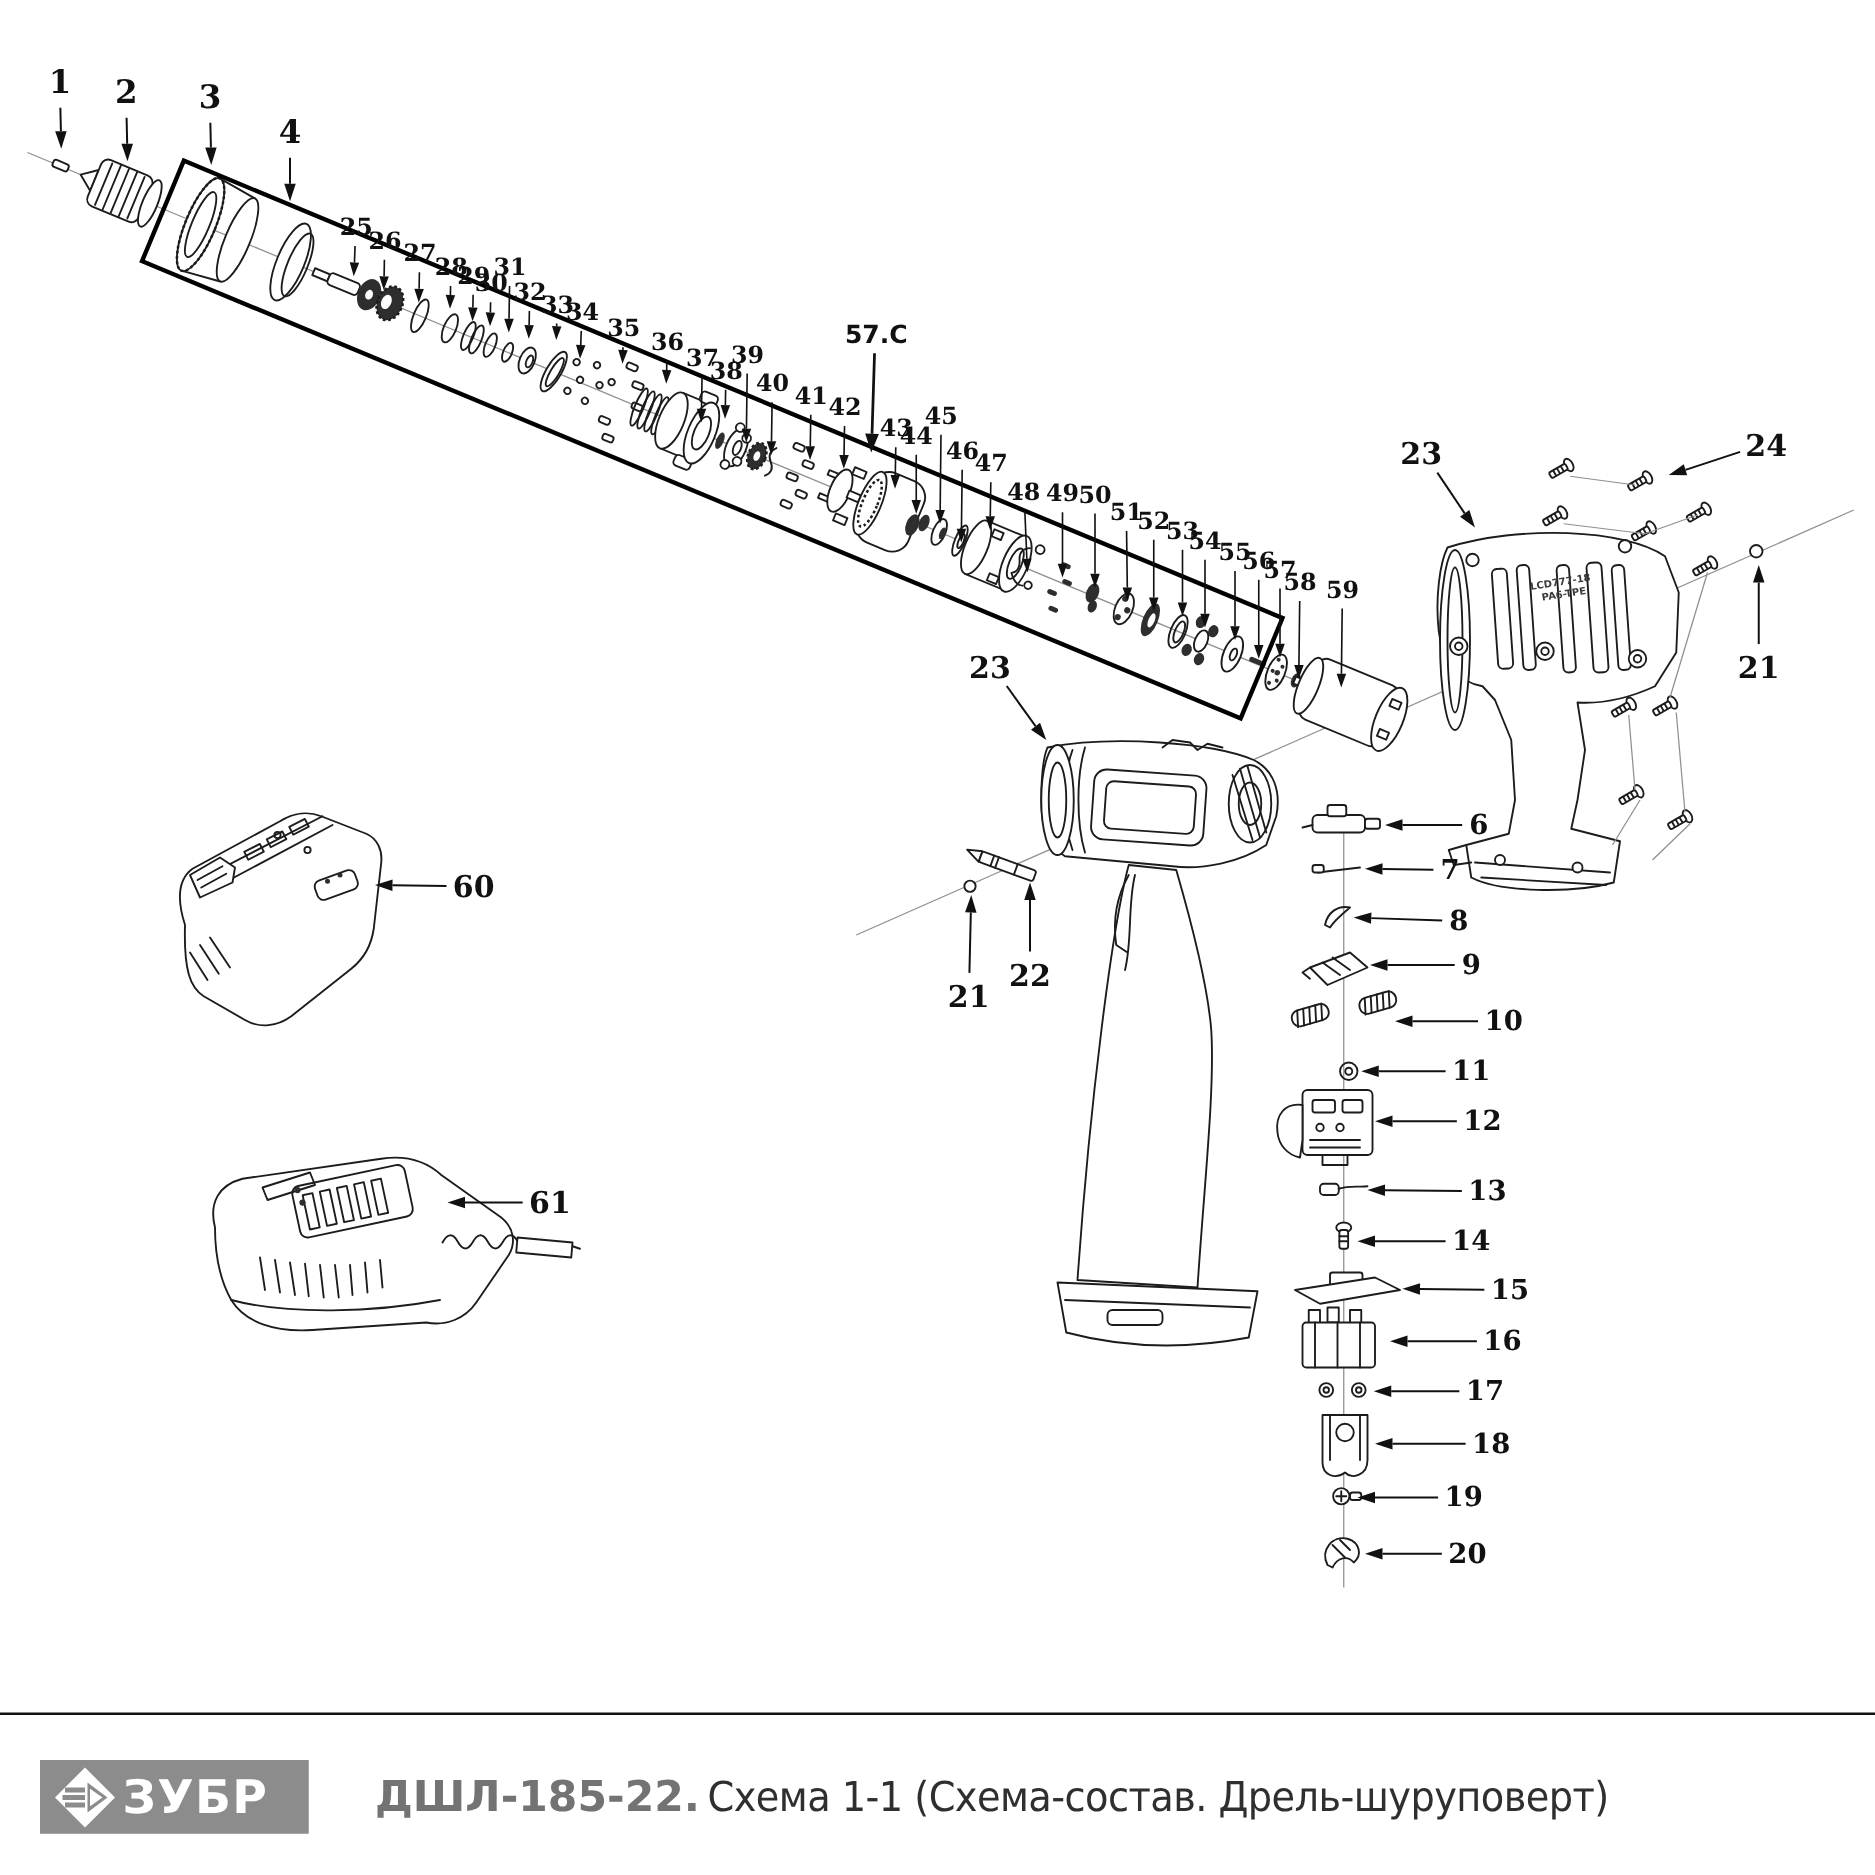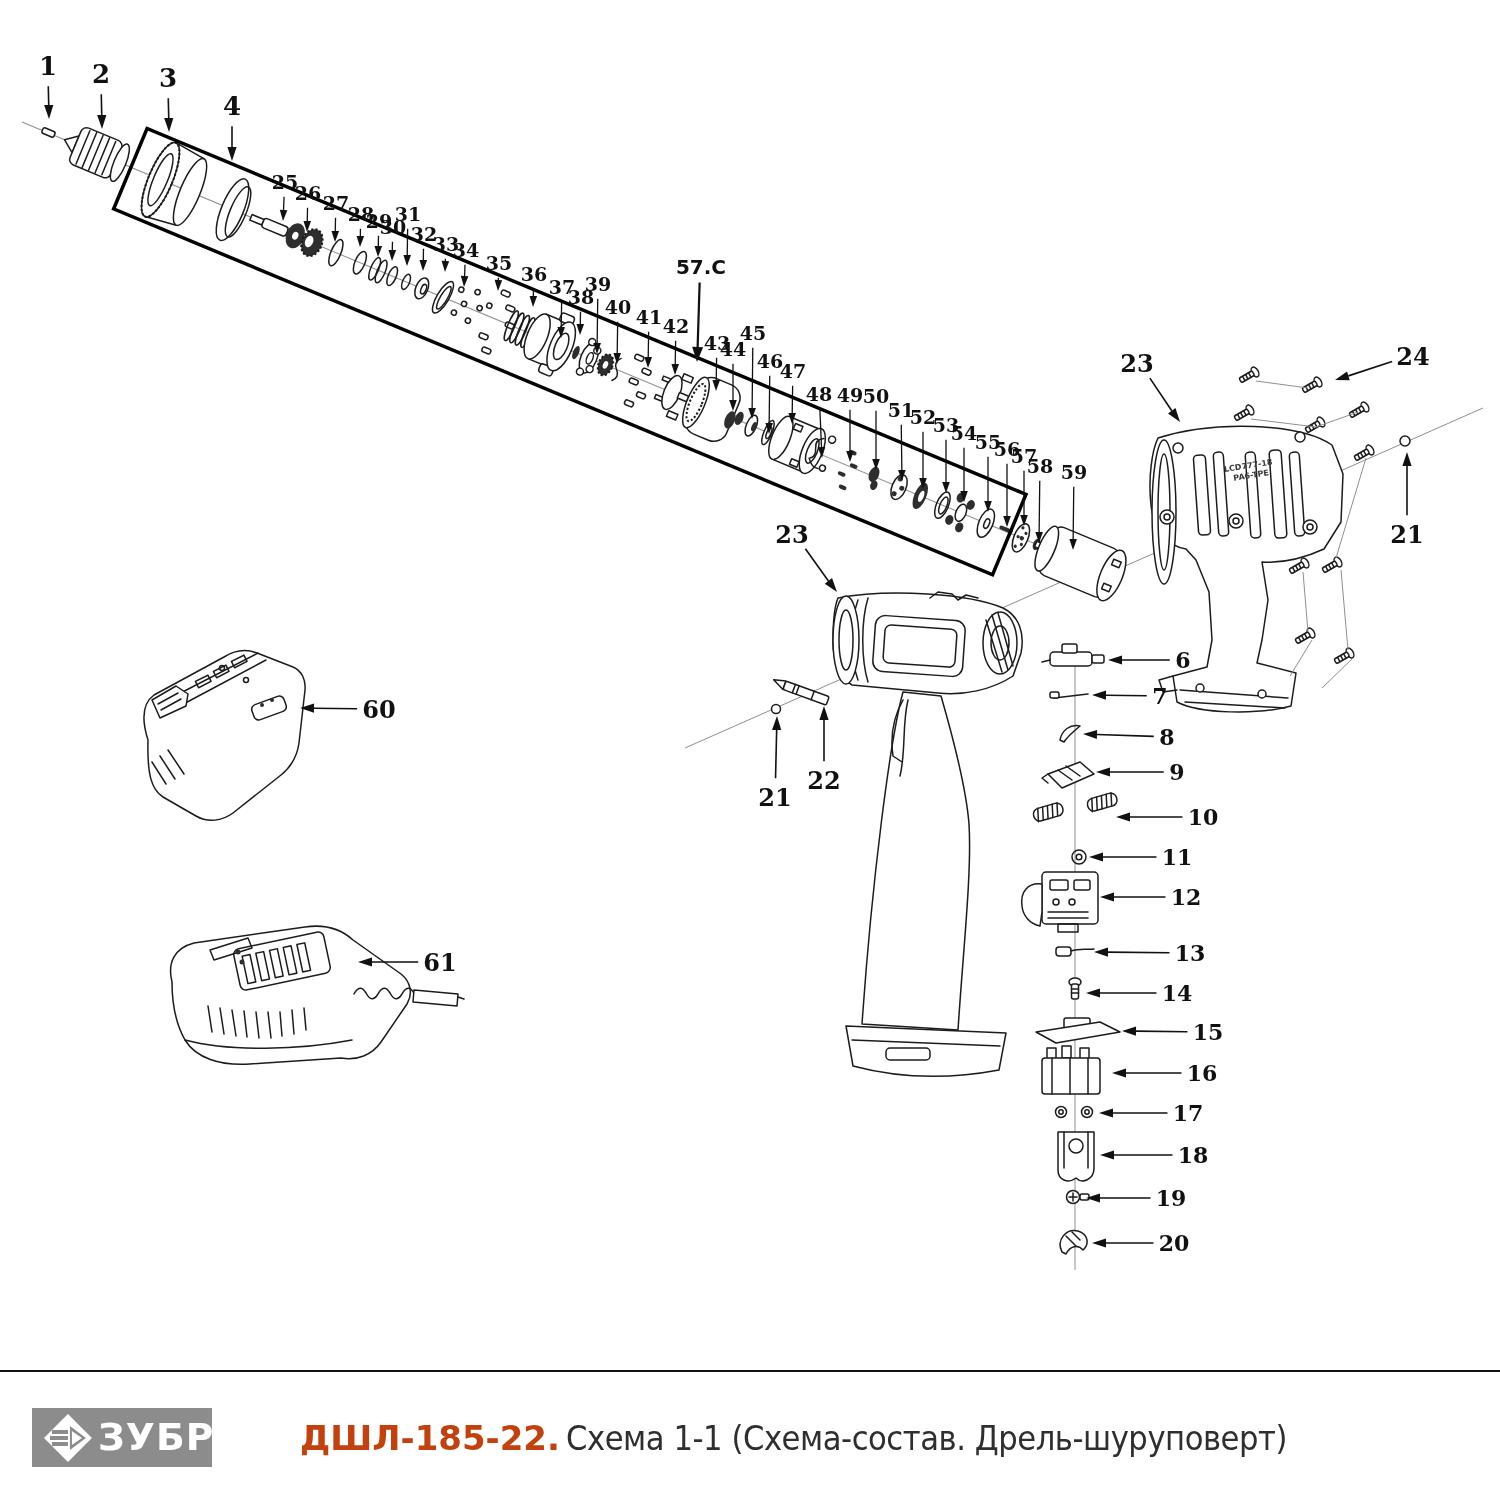--- a/index.html
+++ b/index.html
@@ -9,27 +9,27 @@
   
   .ln{stroke:#1c1c1c;fill:none;stroke-width:1.5;stroke-linecap:round;stroke-linejoin:round;}
   .fw{stroke:#1c1c1c;fill:#fff;stroke-width:1.5;stroke-linejoin:round;}
   .dk{fill:#2e2e2e;stroke:none;}
   .thin{stroke:#8f8f8f;stroke-width:1;fill:none;}
   .tick{stroke:#1c1c1c;fill:none;stroke-width:2;stroke-dasharray:2.2 2;}
   .bold-border{stroke:#000;stroke-width:3.5;fill:none;}
   .mark{font-family:"DejaVu Sans",sans-serif;font-weight:bold;font-size:8px;fill:#3a3a3a;text-anchor:middle;}
   
   #footer-rule{position:absolute;left:0;top:1370px;width:1500px;height:2px;background:#111;}
-  #brand-logo{position:absolute;left:32px;top:1408px;width:180px;height:59px;background:#8c8c8c;
+  #brand-logo{position:absolute;left:32px;top:1408px;width:215px;height:59px;background:#8c8c8c;
               display:flex;align-items:center;justify-content:flex-start;padding-left:10px;box-sizing:border-box;}
   #brand-logo .brand-text{color:#fff;font-weight:bold;font-size:37px;letter-spacing:1px;
               font-family:"DejaVu Sans",sans-serif;margin-left:4px;transform:scaleX(1.02);transform-origin:left;}
   #doc-title{position:absolute;left:300px;top:1418px;white-space:nowrap;
              font-family:"DejaVu Sans",sans-serif;}
-  #doc-title .model{font-weight:bold;font-size:34px;color:#c2410c;}
+  #doc-title .model{font-weight:bold;font-size:34px;color:#737373;}
   #doc-title .scheme{font-weight:400;font-size:33px;color:#2f2f2f;display:inline-block;
              transform:scaleX(.93);transform-origin:left;letter-spacing:-.5px;margin-left:6px;}
 </style>
 </head>
 <body>
 
 <div id="stage">
 
 <svg id="diagram" width="1500" height="1500" viewBox="0 0 1500 1500">
 

